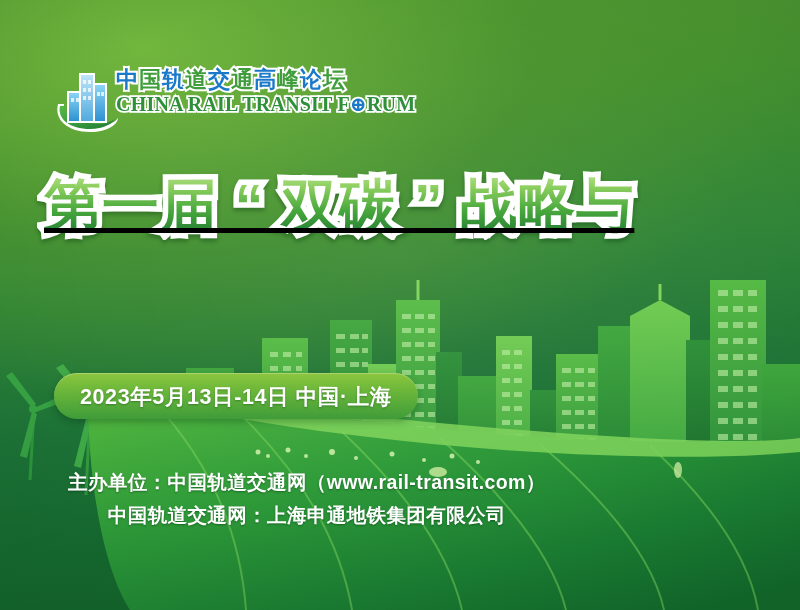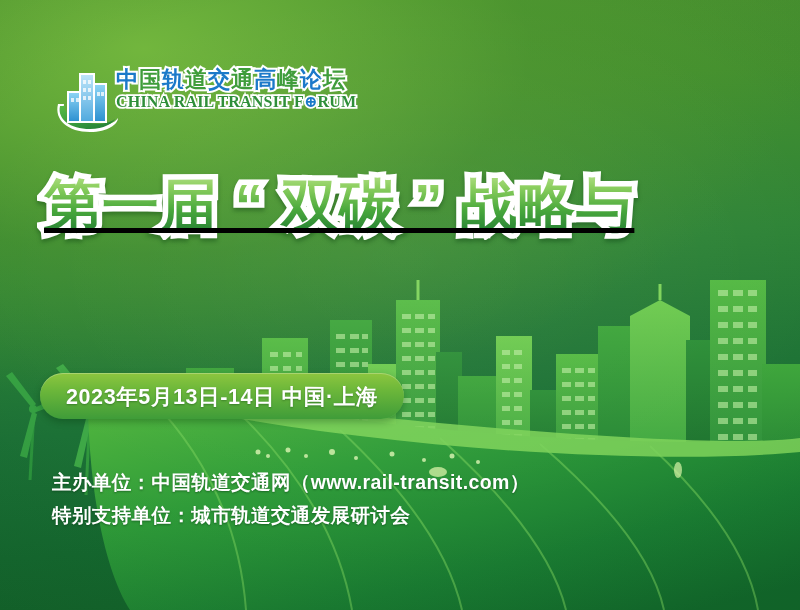--- a/index.html
+++ b/index.html
@@ -26,21 +26,21 @@
   .logo-cn{
     font-size:22.5px;font-weight:bold;letter-spacing:0.5px;line-height:28px;
     white-space:nowrap;
     -webkit-text-stroke:4px #ffffff; paint-order:stroke fill;
     color:#1b79c9;
   }
   .logo-cn span:nth-child(2n){color:#3f9d3b;}
   .logo-en{
     position:absolute;left:0;top:26px;
     font-family:"Liberation Serif","DejaVu Serif",serif;
-    font-size:16px;font-weight:bold;letter-spacing:0.2px;white-space:nowrap;
+    font-size:20px;font-weight:bold;letter-spacing:0.2px;white-space:nowrap;
     color:#2f8f3a;-webkit-text-stroke:3.6px #ffffff;paint-order:stroke fill;
   }
   .logo-en .globe{color:#1b79c9;}
 
   
   .title{position:absolute;left:44px;top:168px;width:640px;}
   .title-line{
     font-size:57px;font-weight:bold;line-height:74px;white-space:nowrap;
     letter-spacing:1px;
     position:relative;
@@ -54,30 +54,30 @@
     filter:drop-shadow(0 3px 2px rgba(0,50,10,0.35));
   }
   .title-line .tl-fill{
     position:relative;
     background:linear-gradient(180deg,#b6e08a 0%,#8ccf5f 22%,#49a83c 58%,#1f7a33 100%);
     -webkit-background-clip:text;background-clip:text;color:transparent;
   }
 
   
   .pill{
-    position:absolute;left:40px;top:373px;height:46px;
+    position:absolute;left:54px;top:373px;height:46px;
     padding:0 26px;display:flex;align-items:center;border-radius:23px;
     background:linear-gradient(180deg,#8dc63f 0%,#6eb83a 35%,#3f9c39 100%);
     box-shadow:0 3px 7px rgba(0,45,10,0.30), inset 0 1px 0 rgba(255,255,255,0.25);
   }
   .pill-text{color:#ffffff;font-size:21.5px;font-weight:bold;letter-spacing:0.6px;white-space:nowrap;
     text-shadow:0 1px 2px rgba(0,50,15,0.35);}
 
   
-  .footer{position:absolute;left:52px;top:466px;}
+  .footer{position:absolute;left:68px;top:466px;text-align:center;}
   .footer-line{color:#ffffff;font-size:19.5px;font-weight:bold;line-height:33px;
     letter-spacing:0.4px;white-space:nowrap;text-shadow:0 1px 2px rgba(0,45,12,0.45);}
 
   
   .scene{position:absolute;right:0;bottom:0;width:800px;height:330px;pointer-events:none;}
 </style>
 </head>
 <body>
 
 <div class="poster">
@@ -540,16 +540,16 @@
       <span class="tl-fill">第一届 “ 双碳 ” 战略与</span>
     </div>
   </div>
 
   <div class="pill">
     <span class="pill-text">2023年5月13日-14日 中国·上海</span>
   </div>
 
   <div class="footer">
     <div class="footer-line">主办单位：中国轨道交通网（www.rail-transit.com）</div>
-    <div class="footer-line">特别支持单位：城市轨道交通发展研讨会</div>
+    <div class="footer-line">中国轨道交通网：上海申通地铁集团有限公司</div>
   </div>
 
 </div>
 
 </body></html>

